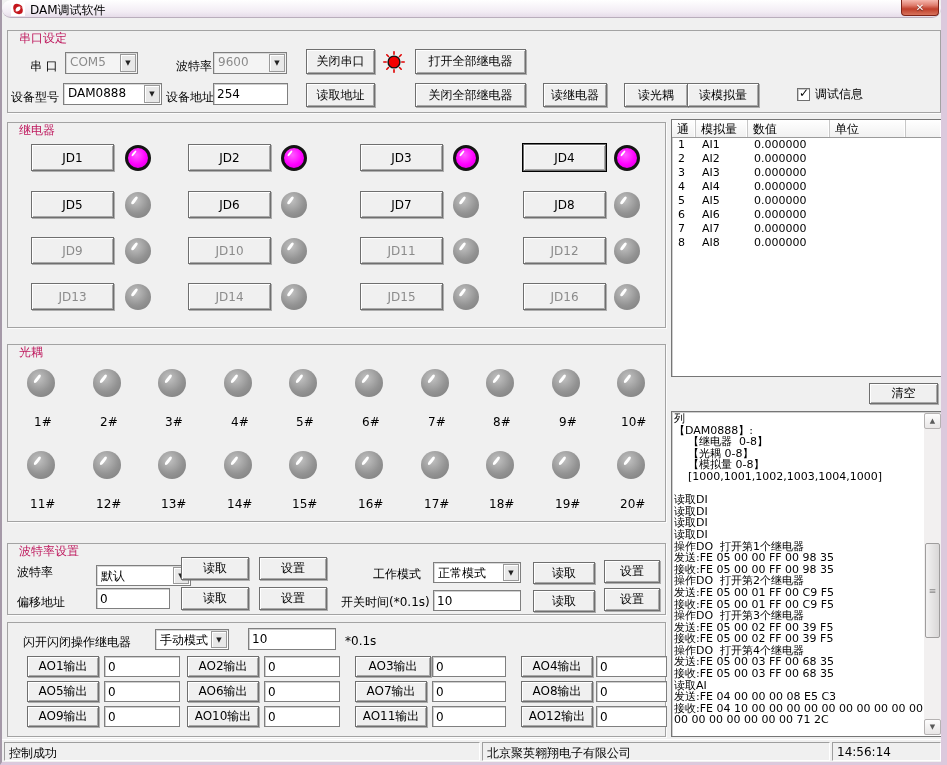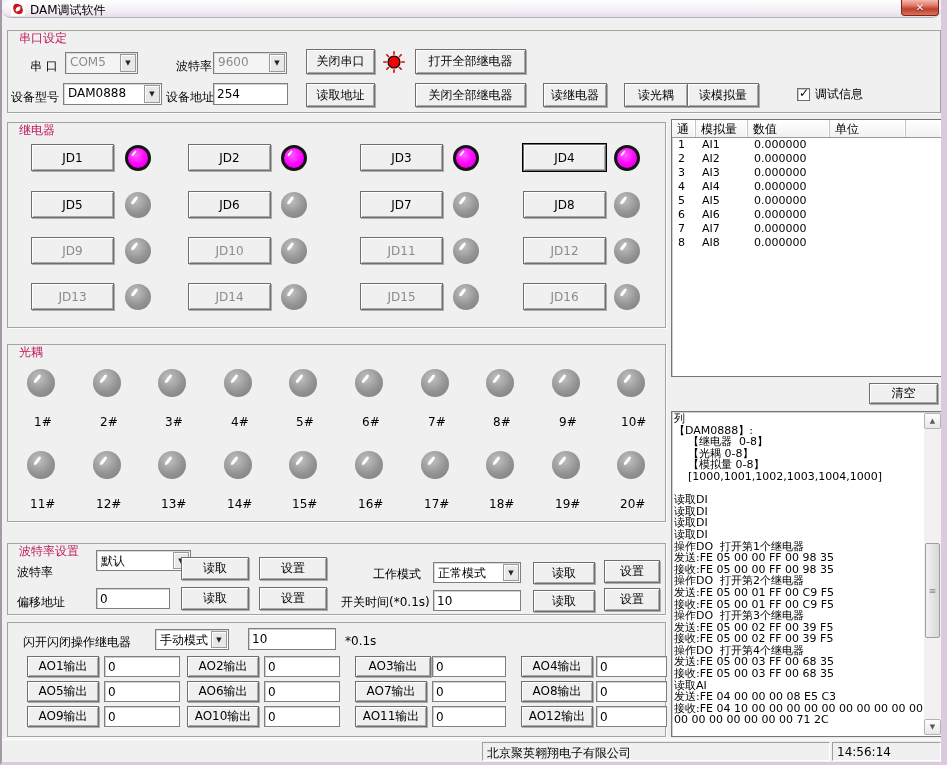--- a/index.html
+++ b/index.html
@@ -321,21 +321,21 @@
       <div class="sarrow" style="top:0;">▲</div>
       <div class="sthumb" style="top:130px;height:95px;">≡</div>
       <div class="sarrow" style="bottom:0;">▼</div>
     </div>
   </div>
 
   <div class="groupbox" style="left:5px;top:543px;width:659px;height:72px;">
     <span class="legend">波特率设置</span>
 
     <span class="lbl" style="left:9px;top:20px;">波特率</span>
-    <div class="combo" style="left:88px;top:6px;width:95px;height:21px;">
+    <div class="combo" style="left:88px;top:21px;width:95px;height:21px;">
       <span class="val">默认</span>
       <span class="arrow">▼</span>
     </div>
     <button class="btn" style="left:173px;top:13px;width:68px;height:23px;">读取</button>
     <button class="btn" style="left:251px;top:13px;width:68px;height:23px;">设置</button>
 
     <span class="lbl" style="left:365px;top:22px;">工作模式</span>
     <div class="combo" style="left:425px;top:18px;width:88px;height:21px;">
       <span class="val">正常模式</span>
       <span class="arrow">▼</span>
@@ -385,17 +385,18 @@
     <input class="tinput" style="left: 96px; top: 83px; width: 76px; height: 21px;" value="0">
     <button class="btn" style="left:179px;top:83px;width:72px;height:21px;">AO10输出</button>
     <input class="tinput" style="left: 256px; top: 83px; width: 76px; height: 21px;" value="0">
     <button class="btn" style="left:347px;top:83px;width:72px;height:21px;">AO11输出</button>
     <input class="tinput" style="left: 424px; top: 83px; width: 74px; height: 21px;" value="0">
     <button class="btn" style="left:513px;top:83px;width:72px;height:21px;">AO12输出</button>
     <input class="tinput" style="left: 588px; top: 83px; width: 71px; height: 21px;" value="0">
   </div>
 
   <div class="statusbar">
+    <span class="spanel" style="left:2px;width:476px;">控制成功</span>
     <span class="spanel" style="left:480px;width:348px;">北京聚英翱翔电子有限公司</span>
     <span class="spanel" style="left:830px;width:109px;">14:56:14</span>
   </div>
 
 </div>
 
 </body></html>

